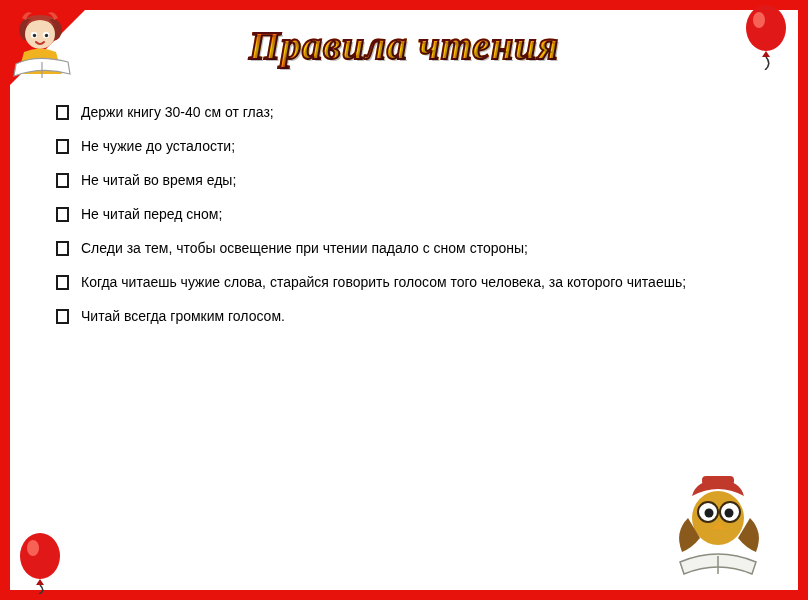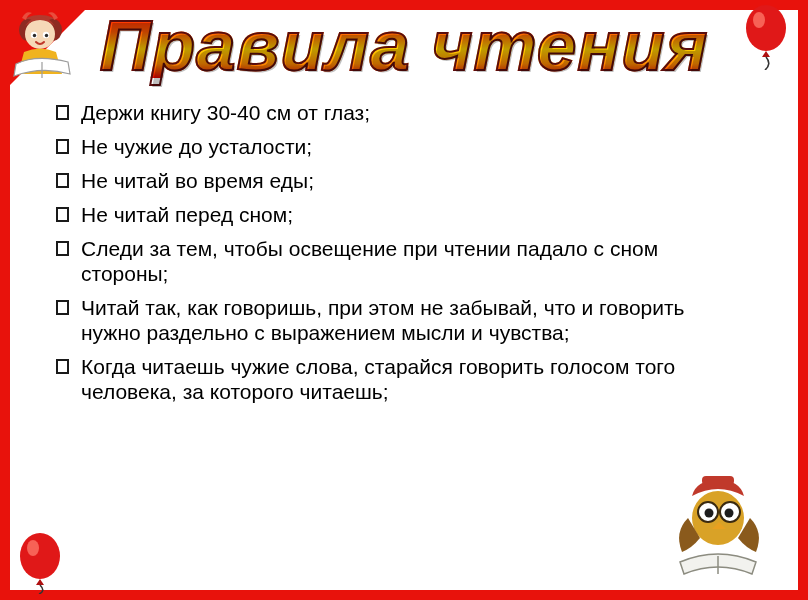--- a/index.html
+++ b/index.html
@@ -66,24 +66,24 @@
   .title {
     position: absolute;
     left: 0;
     top: 14px;
     width: 808px;
     text-align: center;
     z-index: 5;
   }
   .title-text {
     display: inline-block;
-    font-family: Liberation Sans, sans-serif;
+    font-family: Liberation Serif, serif;
     font-style: italic;
     font-weight: bold;
-    font-size: 71px;
+    font-size: 40px;
     line-height: 64px;
     letter-spacing: 1px;
     background: linear-gradient(180deg, #ff1f00 0%, #ff5a00 28%, #ffd000 55%, #ff8a00 78%, #e00000 100%);
     -webkit-background-clip: text;
     background-clip: text;
     color: transparent;
     -webkit-text-stroke: 2px #5a0d0d;
     paint-order: stroke fill;
     text-shadow: 2px 2px 0 rgba(0,0,0,0.25);
   }
@@ -119,21 +119,21 @@
     width: 13px;
     height: 15px;
     border: 2px solid #1a1a1a;
     margin-top: 5px;
     margin-right: 12px;
     background: #ffffff;
     box-sizing: border-box;
   }
   .rule-text {
     font-family: "Liberation Sans", sans-serif;
-    font-size: 21px;
+    font-size: 14px;
     line-height: 25px;
     color: #000000;
     flex: 1 1 auto;
   }
 </style>
 </head>
 <body>
 
 <div class="slide">
 
@@ -210,21 +210,21 @@
     <div class="rule-item">
       <span class="bullet"></span>
       <span class="rule-text">Не читай перед сном;</span>
     </div>
     <div class="rule-item">
       <span class="bullet"></span>
       <span class="rule-text">Следи за тем, чтобы освещение при чтении падало с сном стороны;</span>
     </div>
     <div class="rule-item">
       <span class="bullet"></span>
-      <span class="rule-text">Читай так, как говоришь, при этом не забывай, что и говорить нужно раздельно с выражением мысли и чувства;</span>
-    </div>
-    <div class="rule-item">
-      <span class="bullet"></span>
       <span class="rule-text">Когда читаешь чужие слова, старайся говорить голосом того человека, за которого читаешь;</span>
     </div>
+    <div class="rule-item">
+      <span class="bullet"></span>
+      <span class="rule-text">Читай всегда громким голосом.</span>
+    </div>
   </div>
 
 </div>
 
 </body></html>

